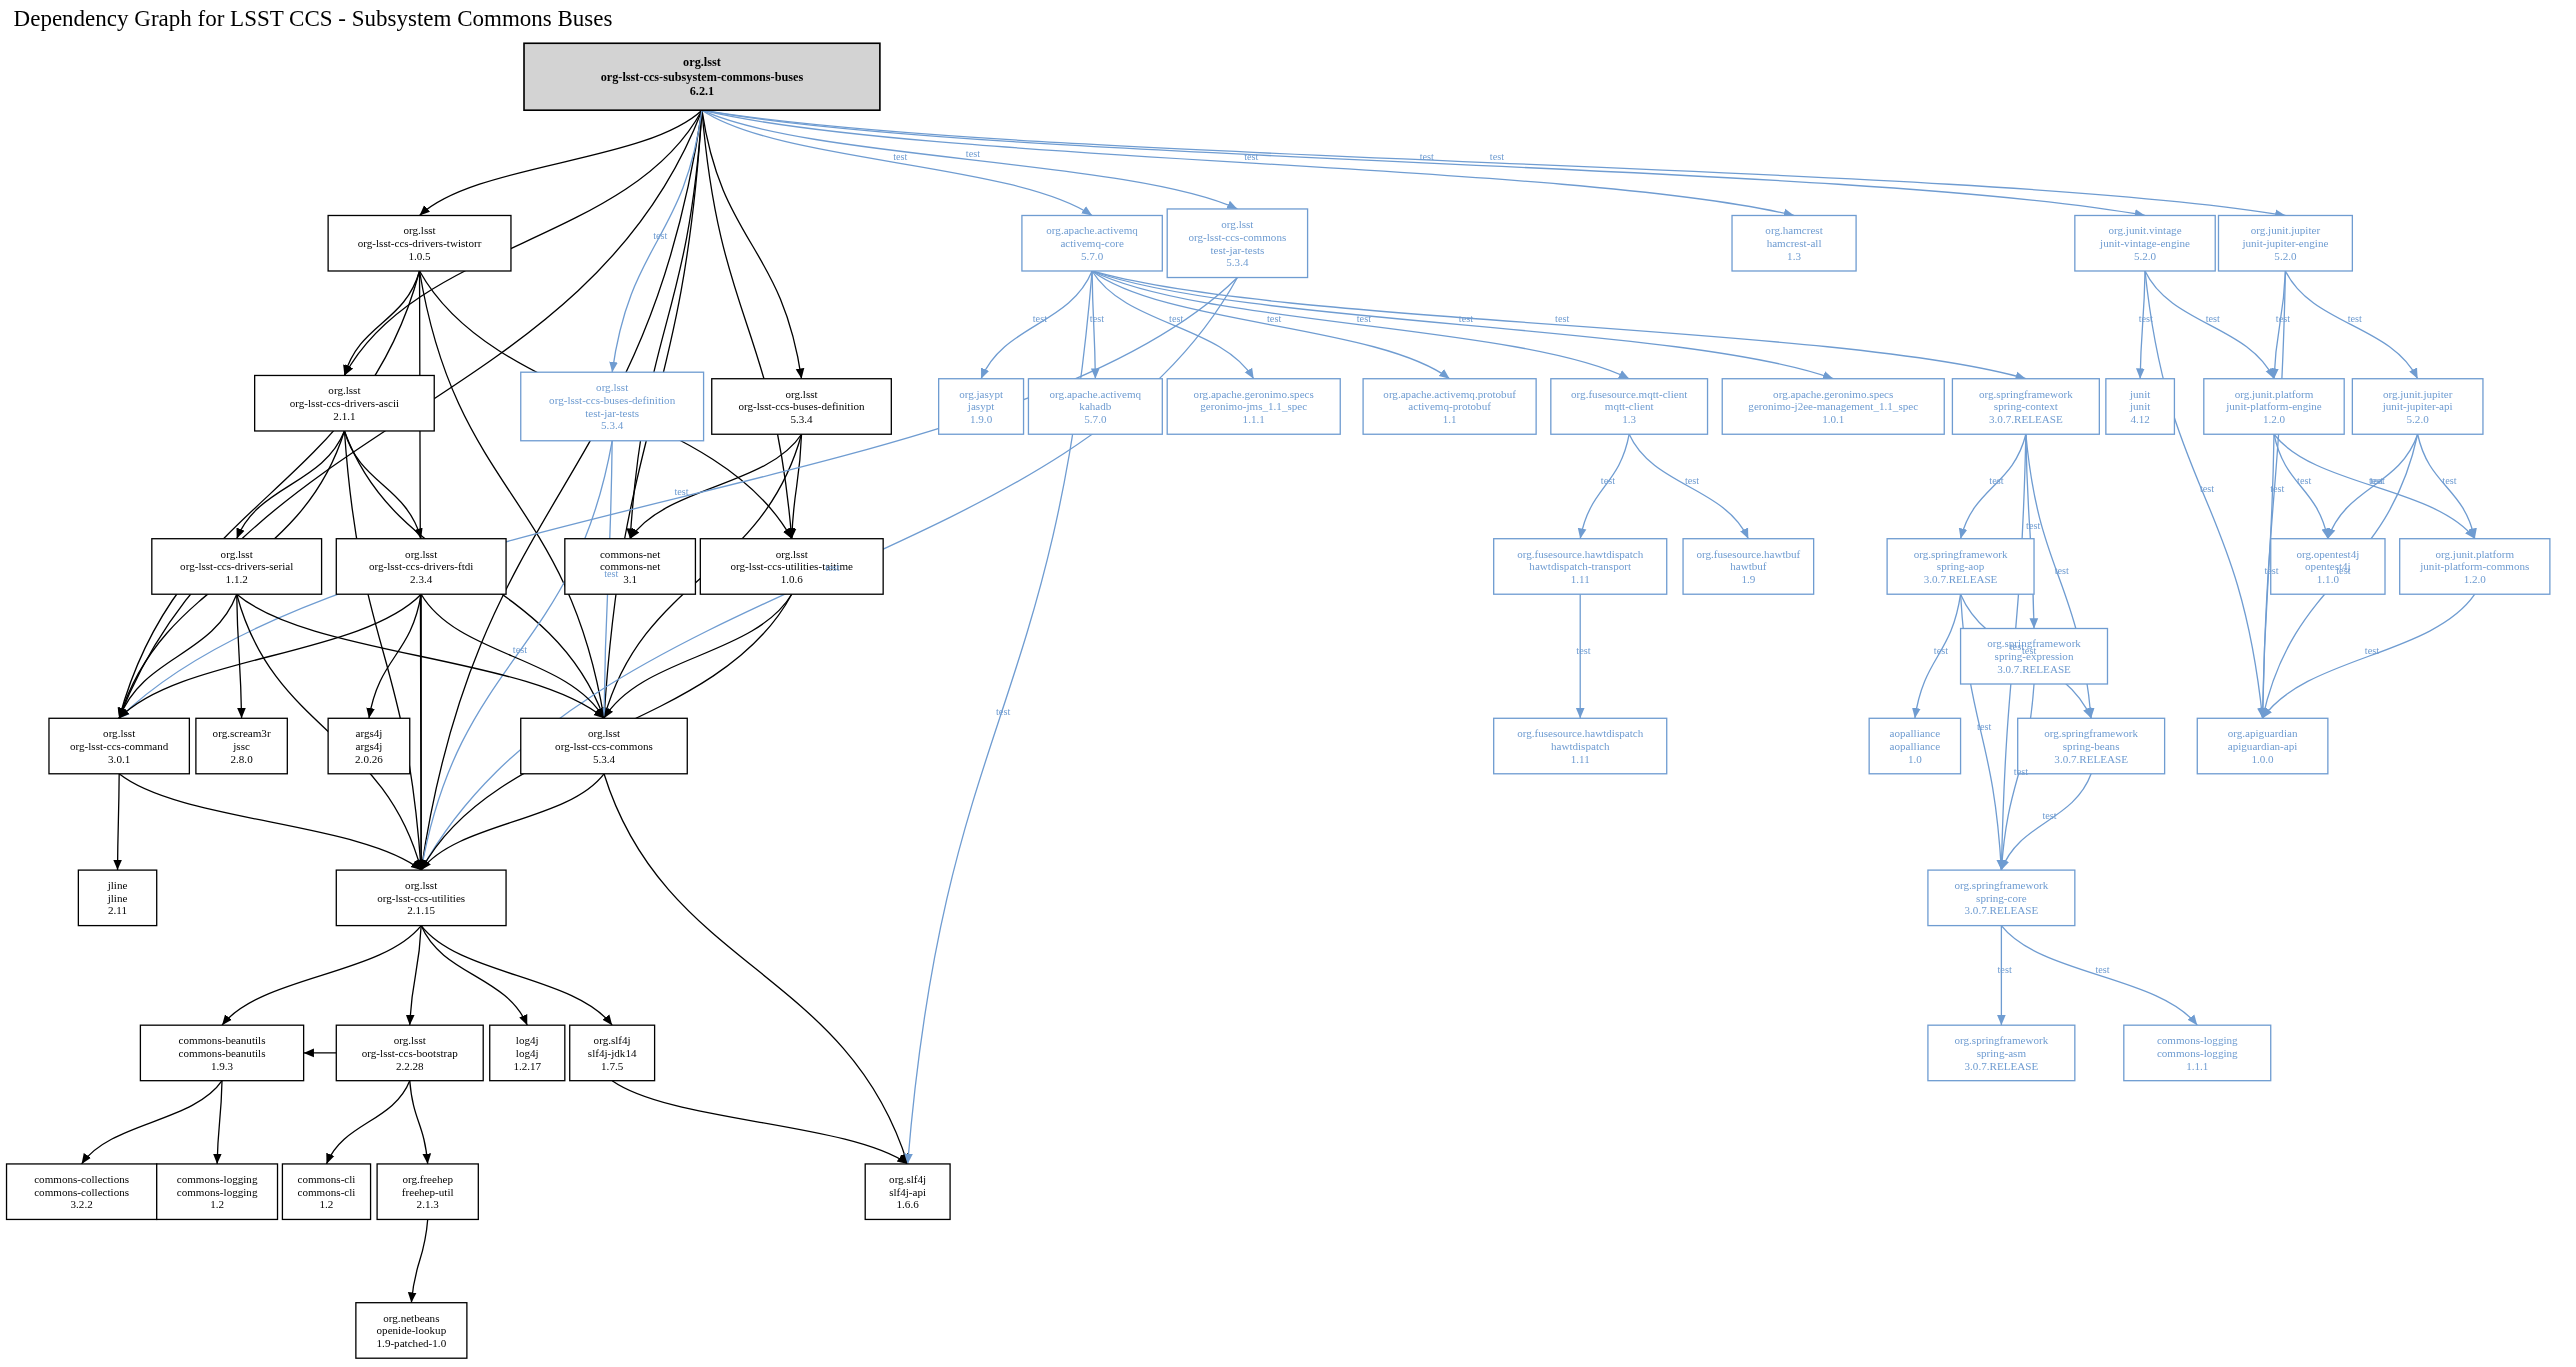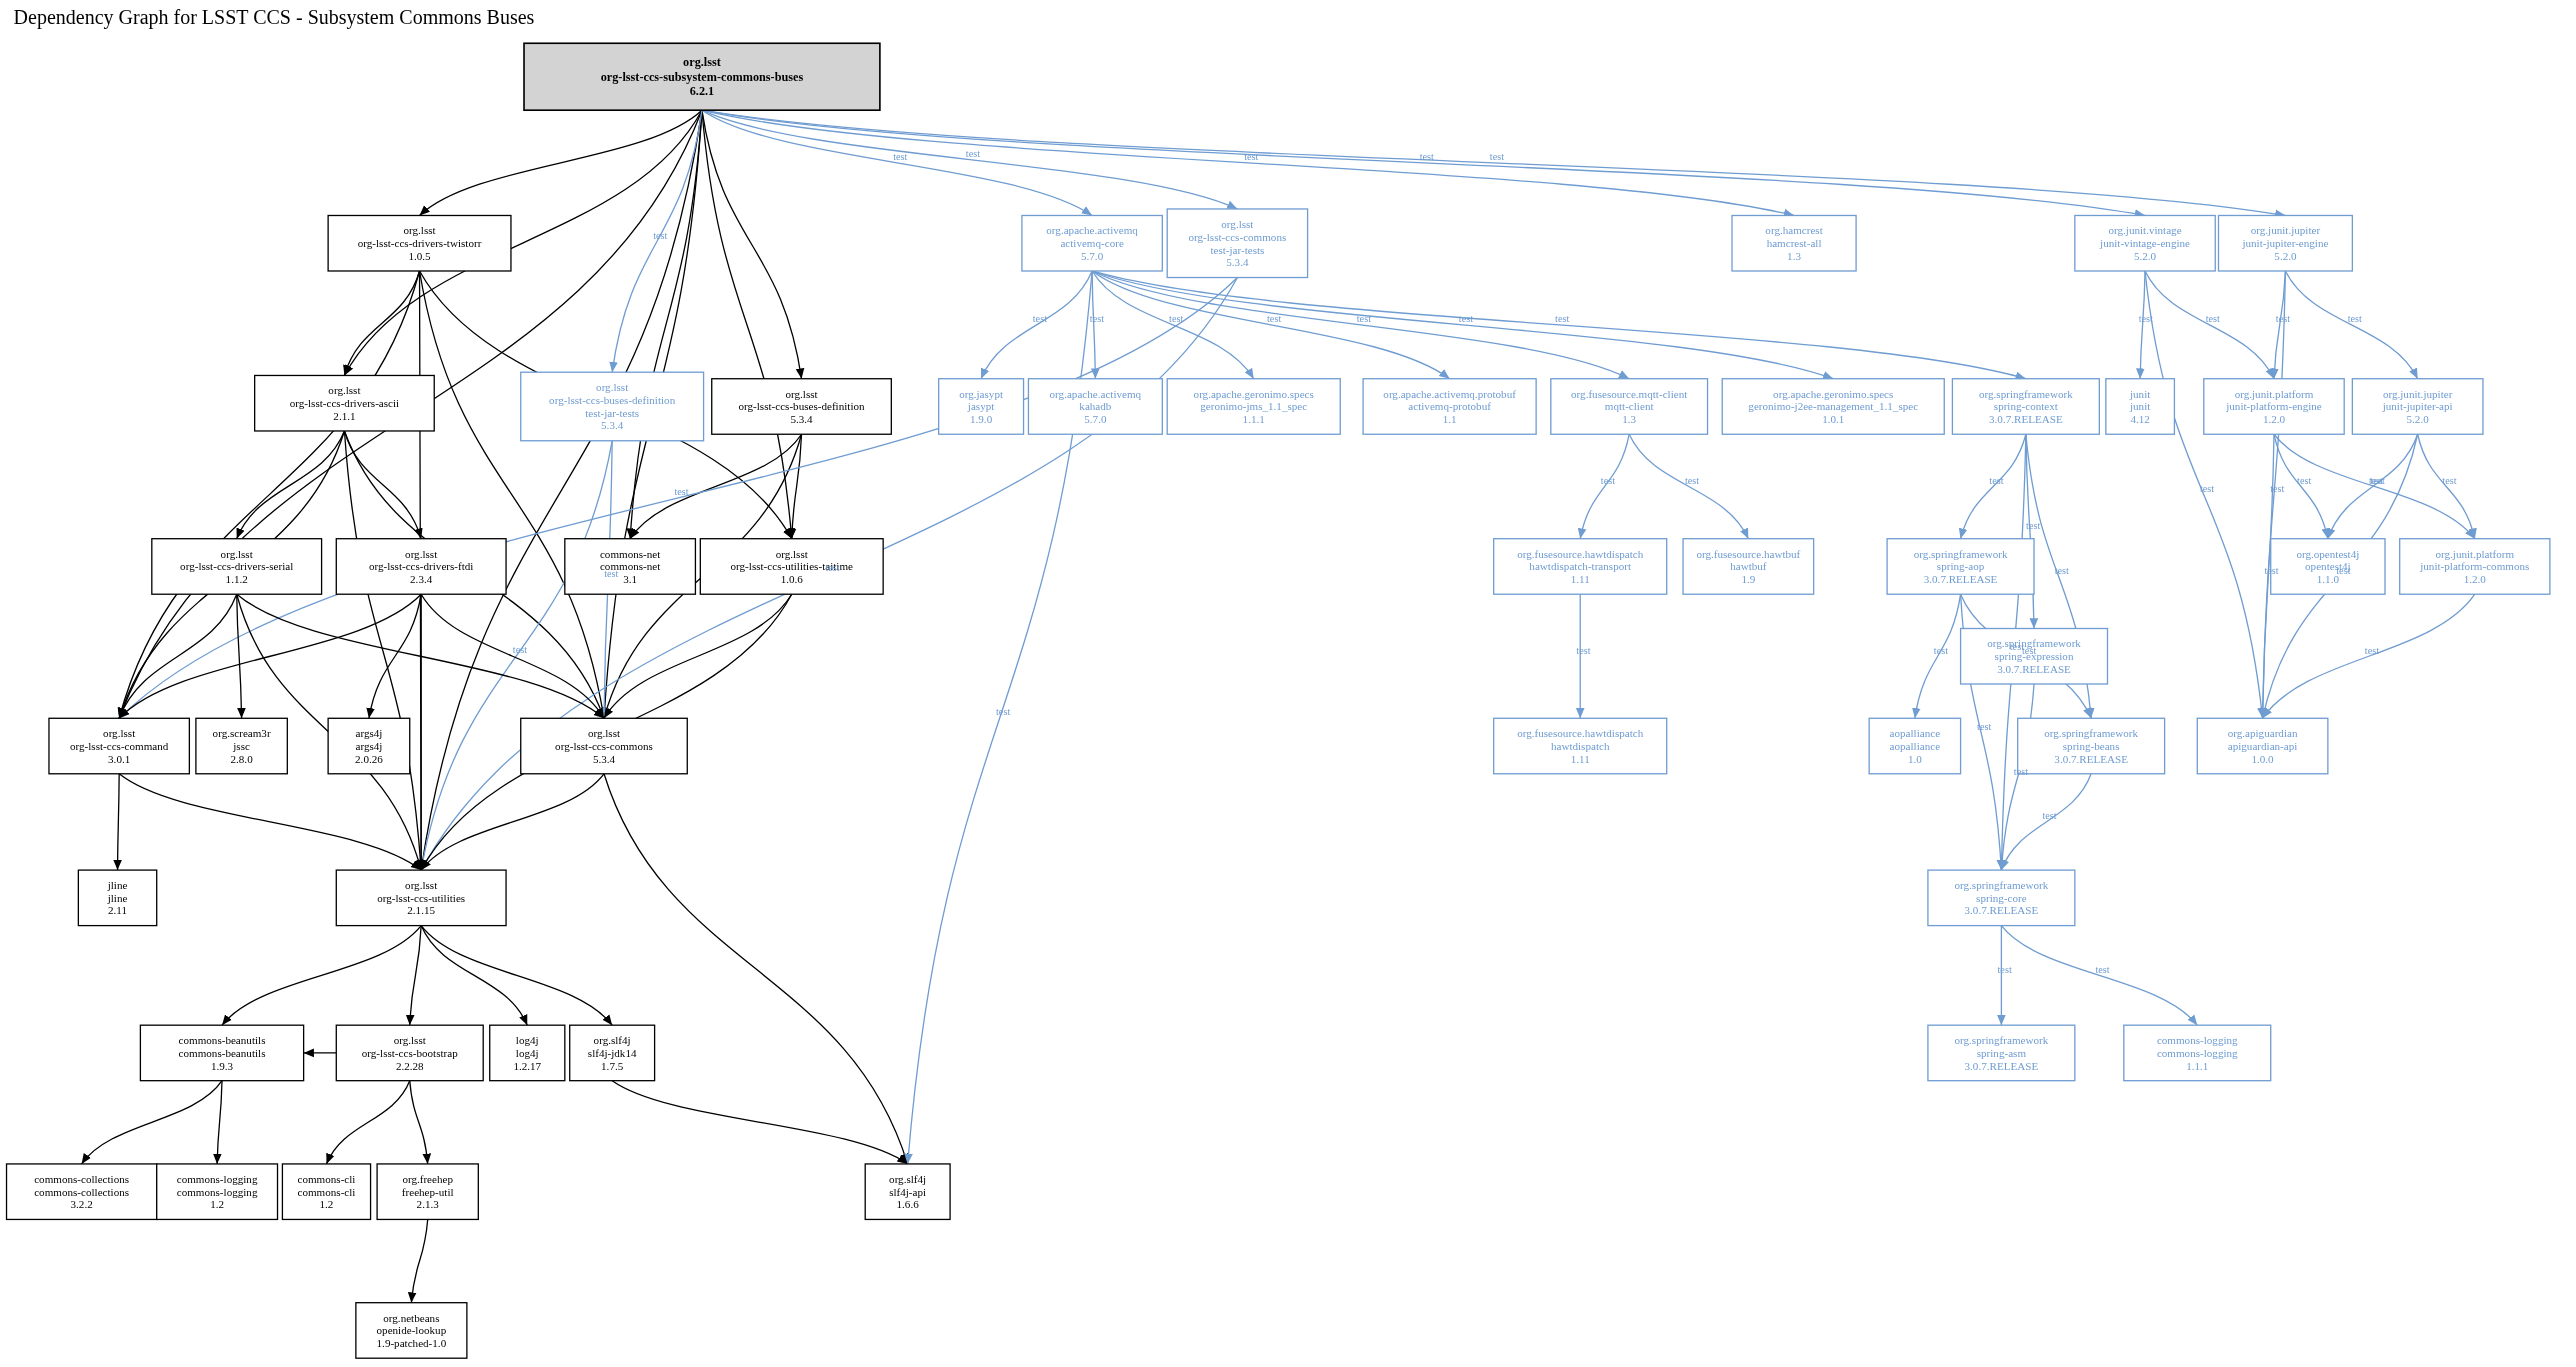--- a/index.html
+++ b/index.html
@@ -1,17 +1,17 @@
 <!DOCTYPE html>
 <html><head>
 <meta charset="utf-8">
 <style>
   html,body{margin:0;padding:0;background:#ffffff;}
   body{width:2576px;height:1368px;overflow:hidden;font-family:"Liberation Serif",serif;position:relative;}
-  #graph-title{position:absolute;left:13.6px;top:5.8px;font-size:20px;color:#000;white-space:nowrap;z-index:2;}
+  #graph-title{position:absolute;left:13.6px;top:5.8px;font-size:23px;color:#000;white-space:nowrap;z-index:2;}
   #graph-svg{position:absolute;left:0;top:0;}
   text{font-family:"Liberation Serif",serif;}
 </style>
 </head>
 <body>
 
 <div id="canvas">
   <div id="graph-title">Dependency Graph for LSST CCS - Subsystem Commons Buses</div>
   <svg id="graph-svg" width="2576" height="1368" viewBox="0 0 1578 838" xmlns="http://www.w3.org/2000/svg">
       <defs>

